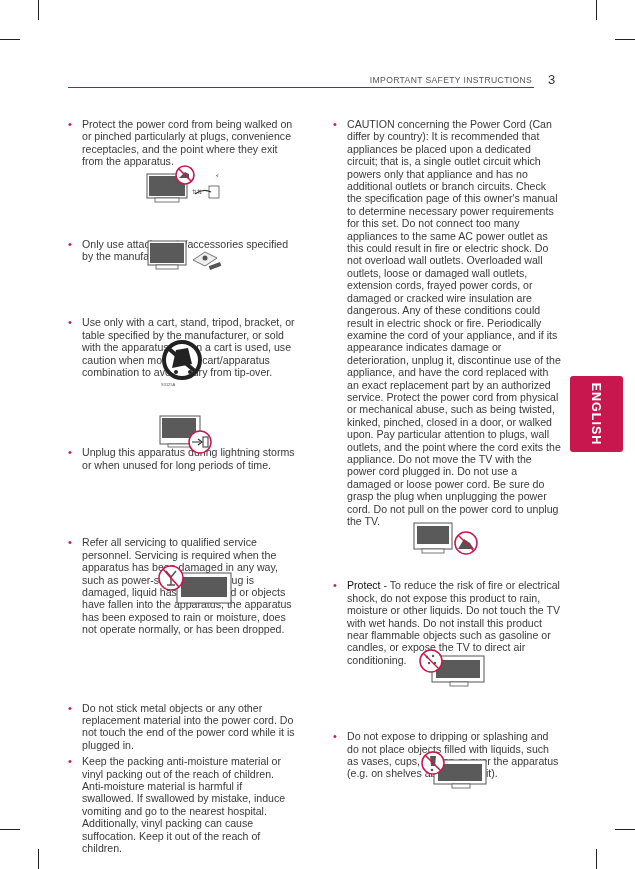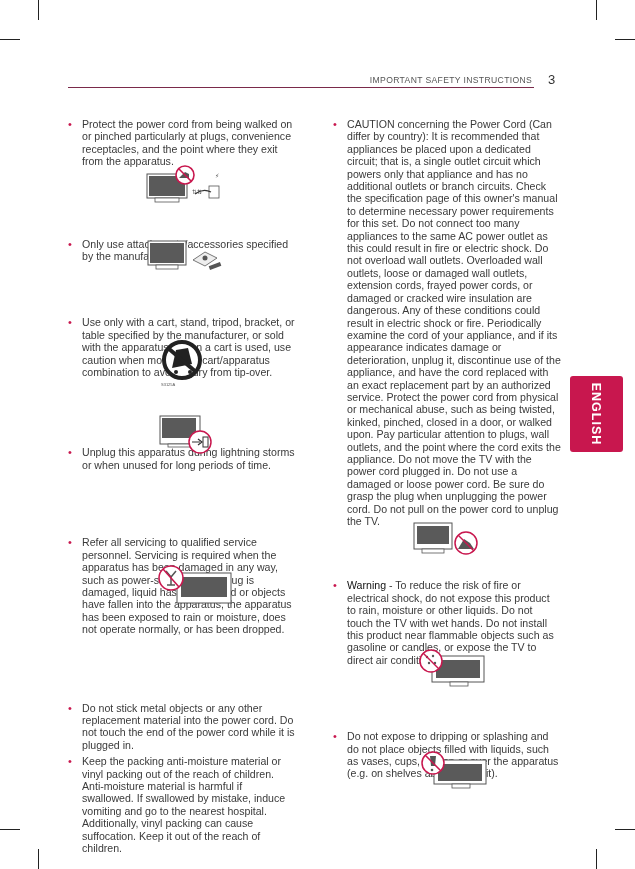--- a/index.html
+++ b/index.html
@@ -128,21 +128,21 @@
 </svg>
 
 <div class="col col-right">
   <div class="item">
     <span class="bullet">•</span>
     <p>CAUTION concerning the Power Cord (Can differ by country): It is recommended that appliances be placed upon a dedicated circuit; that is, a single outlet circuit which powers only that appliance and has no additional outlets or branch circuits. Check the specification page of this owner's manual to determine necessary power requirements for this set. Do not connect too many appliances to the same AC power outlet as this could result in fire or electric shock. Do not overload wall outlets. Overloaded wall outlets, loose or damaged wall outlets, extension cords, frayed power cords, or damaged or cracked wire insulation are dangerous. Any of these conditions could result in electric shock or fire. Periodically examine the cord of your appliance, and if its appearance indicates damage or deterioration, unplug it, discontinue use of the appliance, and have the cord replaced with an exact replacement part by an authorized service. Protect the power cord from physical or mechanical abuse, such as being twisted, kinked, pinched, closed in a door, or walked upon. Pay particular attention to plugs, wall outlets, and the point where the cord exits the appliance. Do not move the TV with the power cord plugged in. Do not use a damaged or loose power cord. Be sure do grasp the plug when unplugging the power cord. Do not pull on the power cord to unplug the TV.</p>
   </div>
   <div style="height:44px"></div>
   <div class="item">
     <span class="bullet">•</span>
-    <p><span class="warn-word">Warning</span><span> - To reduce the risk of fire or electrical shock, do not expose this product to rain, moisture or other liquids. Do not touch the TV with wet hands. Do not install this product near flammable objects such as gasoline or candles, or expose the TV to direct air conditioning.</span></p>
+    <p><span class="warn-word">Protect</span><span> - To reduce the risk of fire or electrical shock, do not expose this product to rain, moisture or other liquids. Do not touch the TV with wet hands. Do not install this product near flammable objects such as gasoline or candles, or expose the TV to direct air conditioning.</span></p>
   </div>
   <div style="height:56px"></div>
   <div class="item">
     <span class="bullet">•</span>
     <p>Do not expose to dripping or splashing and do not place objects filled with liquids, such as vases, cups, etc. on or over the apparatus (e.g. on shelves above the unit).</p>
   </div>
 </div>
 
 <svg class="illus" style="left:412px;top:521px" width="70" height="36" viewBox="0 0 70 36">
   <rect x="2" y="2" width="38" height="26" fill="#fff" stroke="#555" stroke-width="1"></rect>

